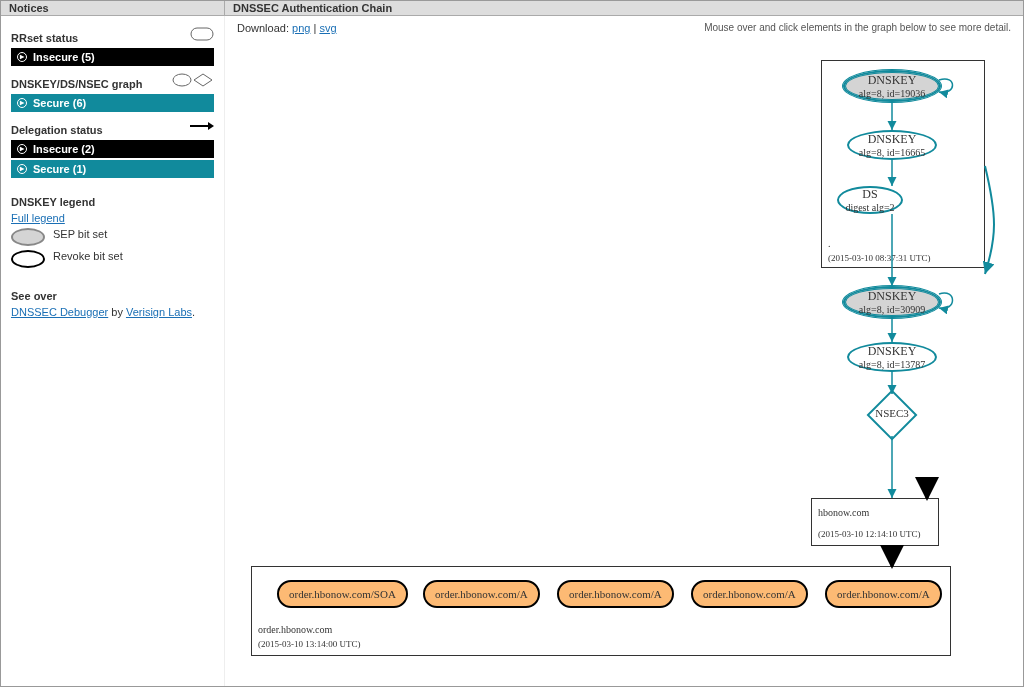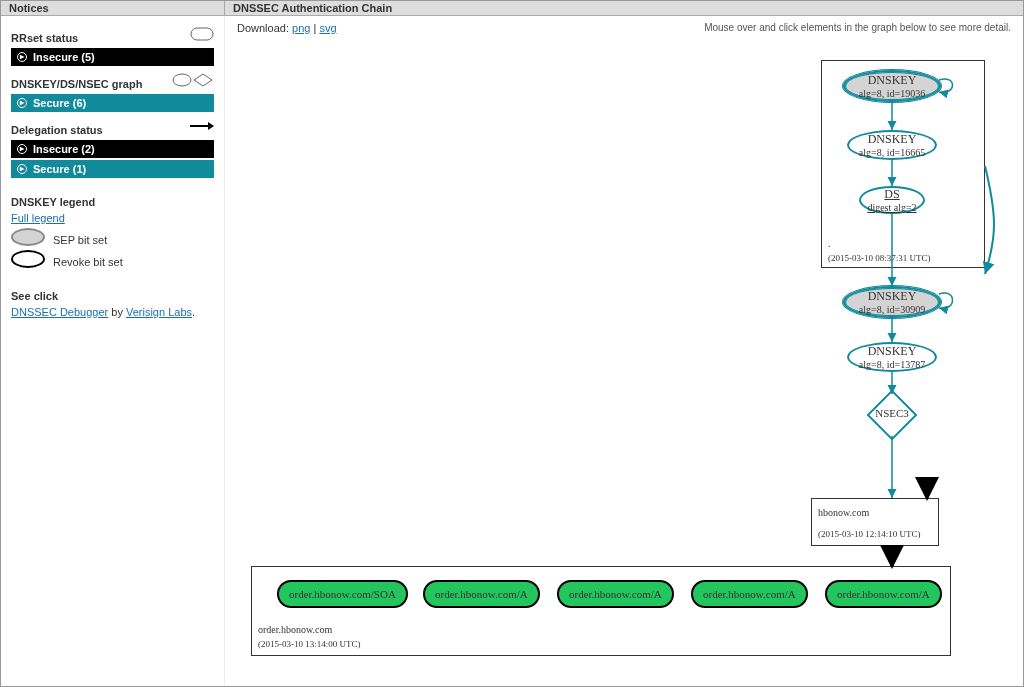--- a/index.html
+++ b/index.html
@@ -12,39 +12,39 @@
 .body { flex: 1; display: flex; overflow: hidden; }
 .sidebar { width: 224px; padding: 6px 10px 10px 10px; border-right: 1px solid #eee; }
 .section-title { font-weight: bold; margin-top: 10px; margin-bottom: 4px; }
 .section-row { display: flex; justify-content: space-between; align-items: center; }
 .shape-badge { display: inline-block; }
 .status-bar { color: #fff; padding: 3px 6px; margin-bottom: 2px; font-weight: bold; display: flex; align-items: center; }
 .status-bar.black { background: #000; }
 .status-bar.teal { background: #118a9c; }
 .expand-icon { width: 10px; height: 10px; border: 1px solid #fff; border-radius: 50%; margin-right: 6px; display: inline-flex; align-items: center; justify-content: center; font-size: 8px; line-height: 1; }
 .link { color: #1a6fb5; text-decoration: underline; cursor: pointer; }
-.legend-row { display: flex; align-items: flex-end; gap: 8px; margin: 4px 0; }
+.legend-row { display: flex; align-items: flex-start; gap: 8px; margin: 4px 0; }
 .legend-ellipse { width: 34px; height: 18px; border: 2px solid #000; border-radius: 50%; }
 .legend-ellipse.grey { background: #d4d4d4; border-color: #888; }
 .legend-ellipse.thin { border-width: 1px; border-color: #888; }
 .main { flex: 1; padding: 6px 12px; position: relative; }
 .download { color: #333; margin-bottom: 2px; }
 .hint { position: absolute; right: 12px; top: 6px; font-size: 10px; color: #555; }
 .graph-area { position: relative; width: 100%; height: calc(100% - 20px); }
 .delegation-box { position: absolute; border: 1px solid #333; background: #fff; }
 .zone-label { position: absolute; left: 6px; font-size: 10px; font-family: "Times New Roman", serif; }
 .zone-ts { position: absolute; left: 6px; font-size: 9px; font-family: "Times New Roman", serif; }
 .node-ellipse { position: absolute; border-radius: 50%; display: flex; flex-direction: column; align-items: center; justify-content: center; font-family: "Times New Roman", serif; }
 .node-ellipse .lab { font-size: 12px; }
 .node-ellipse .sub { font-size: 10px; }
 .dnskey-sep { border: 2px solid #118a9c; background: #d4d4d4; box-shadow: 0 0 0 1px #118a9c inset; }
 .dnskey-sep::after { content:""; position:absolute; inset:-3px; border:1px solid #118a9c; border-radius:50%; }
 .dnskey { border: 2px solid #118a9c; background: #fff; }
 .ds { border: 2px solid #118a9c; background: #fff; }
-.rrset-pill { position: absolute; border: 2px solid #000; border-radius: 14px; padding: 6px 10px; font-family: "Times New Roman", serif; font-size: 11px; background: #22c55e; white-space: nowrap; }
+.rrset-pill { position: absolute; border: 2px solid #000; border-radius: 14px; padding: 6px 10px; font-family: "Times New Roman", serif; font-size: 11px; background: #fdba74; white-space: nowrap; }
 .diamond { position:absolute; width:50px; height:50px; }
 .diamond .inner { width:36px; height:36px; border:2px solid #118a9c; transform: rotate(45deg); position:absolute; left:7px; top:7px; background:#fff; }
 .diamond .lab { position:absolute; width:100%; text-align:center; top:17px; font-family:"Times New Roman",serif; font-size:11px; }
 svg.arrows { position:absolute; left:0; top:0; width:100%; height:100%; pointer-events:none; }
 </style>
 </head>
 <body>
 
 <div class="page">
   <div class="header">
@@ -103,21 +103,21 @@
       <span class="link">Full legend</span>
       <div class="legend-row">
         <span class="legend-ellipse grey"></span>
         <span>SEP bit set</span>
       </div>
       <div class="legend-row">
         <span class="legend-ellipse"></span>
         <span>Revoke bit set</span>
       </div>
 
-      <div class="section-title" style="margin-top:22px">See click</div>
+      <div class="section-title" style="margin-top:22px">See over</div>
       <div>
         <span class="link">DNSSEC Debugger</span><span> by </span><span class="link">Verisign Labs</span><span>.</span>
       </div>
     </div>
 
     <div class="main">
       <div class="download">
         <span>Download:</span>
         <span class="link">png</span>
         <span>|</span>
@@ -132,21 +132,21 @@
           <div class="zone-ts" style="bottom:4px">(2015-03-10 08:37:31 UTC)</div>
         </div>
         <div class="node-ellipse dnskey-sep" style="left:606px; top:34px; width:98px; height:32px;">
           <div class="lab">DNSKEY</div>
           <div class="sub">alg=8, id=19036</div>
         </div>
         <div class="node-ellipse dnskey" style="left:610px; top:94px; width:90px; height:30px;">
           <div class="lab">DNSKEY</div>
           <div class="sub">alg=8, id=16665</div>
         </div>
-        <div class="node-ellipse ds" style="left:622px; top:150px; width:66px; height:28px;text-decoration:underline;">
+        <div class="node-ellipse ds" style="left:600px; top:150px; width:66px; height:28px;">
           <div class="lab">DS</div>
           <div class="sub">digest alg=2</div>
         </div>
 
         <div class="node-ellipse dnskey-sep" style="left:606px; top:250px; width:98px; height:32px;">
           <div class="lab">DNSKEY</div>
           <div class="sub">alg=8, id=30909</div>
         </div>
         <div class="node-ellipse dnskey" style="left:610px; top:306px; width:90px; height:30px;">
           <div class="lab">DNSKEY</div>

